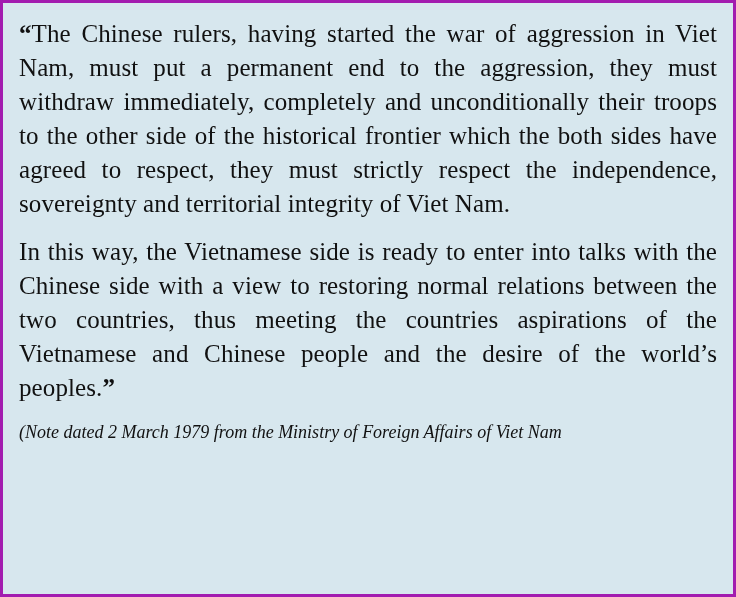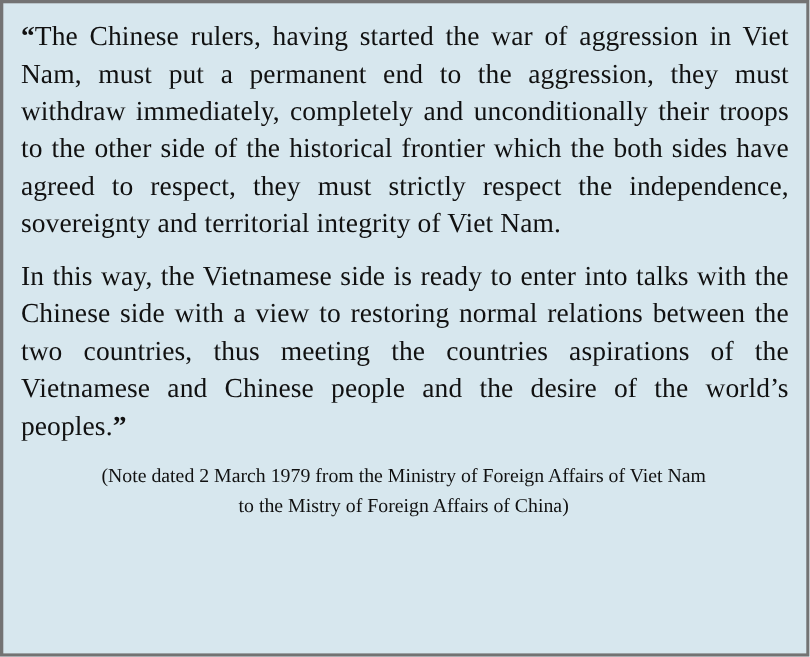--- a/index.html
+++ b/index.html
@@ -5,41 +5,42 @@
   html, body {
     margin: 0;
     padding: 0;
     background: #ffffff;
   }
   #quote-card {
     width: 736px;
     height: 597px;
     box-sizing: border-box;
     background: #d7e7ee;
-    border: 3px solid #737373;
+    border: 3px solid #a21caf;
     padding: 14px 16px 10px 16px;
     font-family: "Liberation Serif", "DejaVu Serif", serif;
     color: #111111;
     overflow: hidden;
     position: relative;
   }
   .para {
     font-size: 25px;
     line-height: 1.36;
     text-align: justify;
     text-justify: inter-word;
     margin: 0 0 14px 0;
     letter-spacing: 0.1px;
   }
   .para:last-of-type {
     margin-bottom: 10px;
   }
   .attrib {
     font-size: 18px;
-    text-align: center;
+    font-style: italic;
+    text-align: left;
     line-height: 1.5;
     margin: 0;
     padding-right: 2px;
   }
   .attrib-line-1 {
     display: block;
     padding-right: 0px;
   }
   .attrib-line-2 {
     display: block;
@@ -53,16 +54,15 @@
 <body>
 
 <div id="quote-card">
 
   <p class="para"><span class="q">“</span><span>The Chinese rulers, having started the war of aggression in Viet Nam, must put a permanent end to the aggression, they must withdraw immediately, completely and unconditionally their troops to the other side of the historical frontier which the both sides have agreed to respect, they must strictly respect the independence, sovereignty and territorial integrity of Viet Nam.</span></p>
 
   <p class="para"><span>In this way, the Vietnamese side is ready to enter into talks with the Chinese side with a view to restoring normal relations between the two countries, thus meeting the countries aspirations of the Vietnamese and Chinese people and the desire of the world’s peoples.</span><span class="q">”</span></p>
 
   <p class="attrib">
     <span class="attrib-line-1">(Note dated 2 March 1979 from the Ministry of Foreign Affairs of Viet Nam</span>
-    <span class="attrib-line-2">to the Mistry of Foreign Affairs of China)</span>
   </p>
 
 </div>
 
 </body></html>

